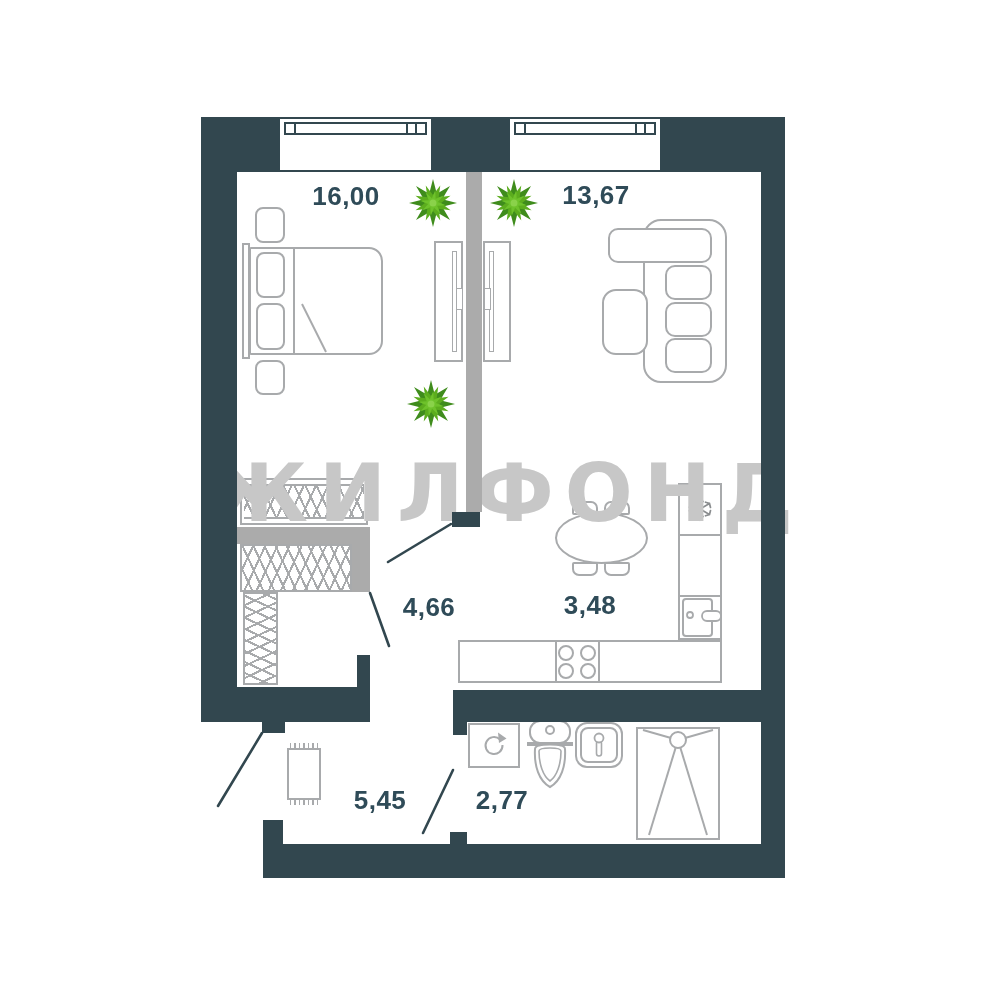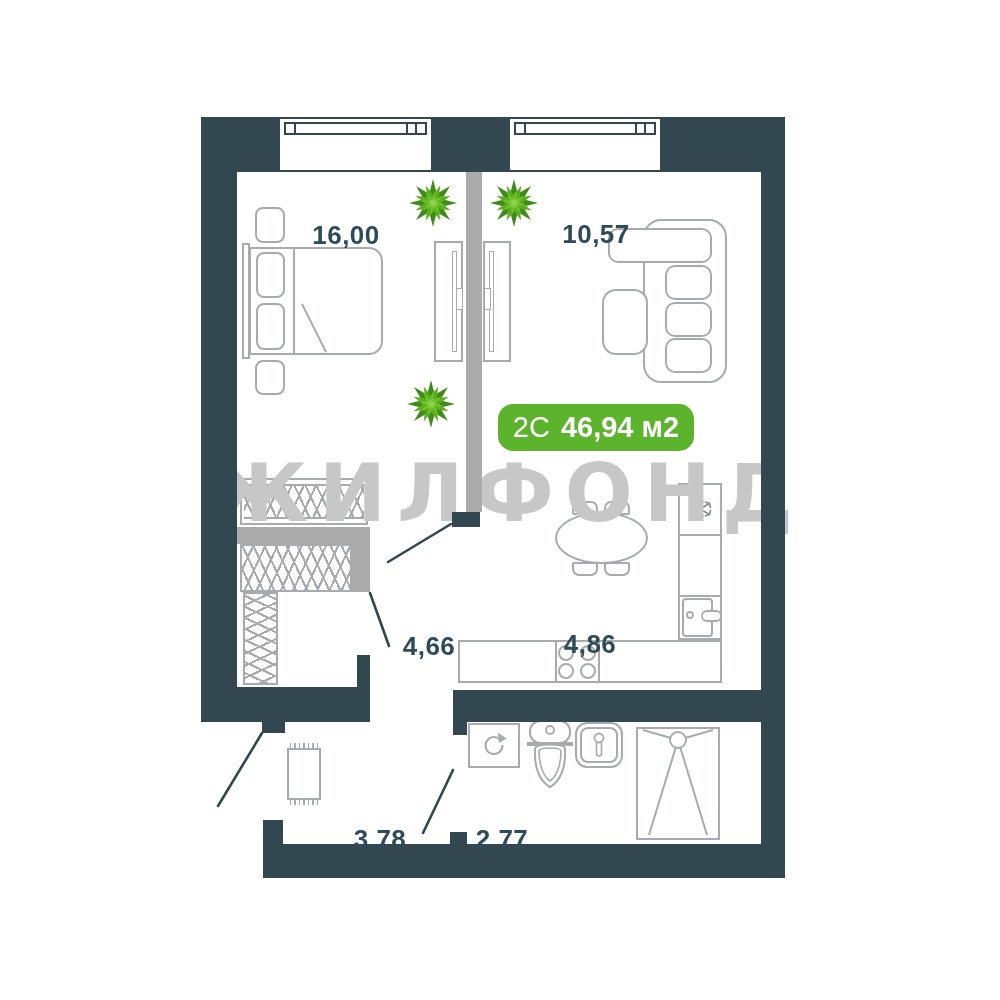--- a/index.html
+++ b/index.html
@@ -28,21 +28,21 @@
       repeating-linear-gradient(25deg, transparent 0 8px, var(--furniture) 8px 10px),
       repeating-linear-gradient(155deg, transparent 0 9px, var(--furniture) 9px 11px);}
   .wardrobe-inner{position:absolute;left:2px;right:2px;top:4px;bottom:4px;
       border-top:2px solid var(--furniture);border-bottom:2px solid var(--furniture);box-sizing:border-box;}
   .rug::before{content:"";position:absolute;left:1px;right:1px;top:-7px;height:6px;
       background:repeating-linear-gradient(90deg, var(--furniture) 0 1.5px, transparent 1.5px 4.5px);}
   .rug::after{content:"";position:absolute;left:1px;right:1px;bottom:-7px;height:6px;
       background:repeating-linear-gradient(90deg, var(--furniture) 0 1.5px, transparent 1.5px 4.5px);}
   .chair{position:absolute;background:#fff;border:2px solid var(--furniture);box-sizing:border-box;z-index:1;}
   .area-label{position:absolute;transform:translate(-50%,-50%);color:var(--label);
-      font-size:26px;font-weight:700;letter-spacing:0.5px;z-index:20;white-space:nowrap;margin-top:39px;}
+      font-size:26px;font-weight:700;letter-spacing:0.5px;z-index:20;white-space:nowrap;}
   #watermark{position:absolute;left:507px;top:451px;transform:translateX(-50%);
       color:var(--watermark_gray);font-size:80px;font-weight:700;letter-spacing:11px;
       font-family:"DejaVu Sans","Liberation Sans",sans-serif;line-height:86px;z-index:5;white-space:nowrap;}
   #badge{position:absolute;left:498px;top:404px;width:196px;height:47px;border-radius:15px;
       background:var(--badge_green);color:#fff;display:flex;align-items:center;justify-content:center;
       gap:11px;font-size:29px;z-index:30;}
   #badge .lt{font-weight:400;}
   #badge .ar{font-weight:700;}
   svg{position:absolute;left:0;top:0;}
   .z2{z-index:2;} .z6{z-index:6;} .z12{z-index:12;}
@@ -206,24 +206,20 @@
   <svg class="z12" width="1000" height="1000" viewBox="0 0 1000 1000">
     <g stroke="#32474F" stroke-width="2.6" stroke-linecap="round">
       <line x1="388" y1="562" x2="451" y2="524"></line>
       <line x1="370" y1="593" x2="389" y2="646"></line>
       <line x1="262" y1="733" x2="218" y2="806"></line>
       <line x1="423" y1="833" x2="453" y2="770"></line>
     </g>
   </svg>
 
   <div class="area-label" style="left:346px;top:196px">16,00</div>
-  <div class="area-label" style="left:596px;top:195px">10,57</div>
+  <div class="area-label" style="left:596px;top:195px">13,67</div>
   <div class="area-label" style="left:429px;top:607px">4,66</div>
-  <div class="area-label" style="left:590px;top:605px">4,86</div>
-  <div class="area-label" style="left:380px;top:800px">3,78</div>
+  <div class="area-label" style="left:590px;top:605px">3,48</div>
+  <div class="area-label" style="left:380px;top:800px">5,45</div>
   <div class="area-label" style="left:502px;top:800px">2,77</div>
 
-  <div id="badge">
-    <span class="lt">2С</span>
-    <span class="ar">46,94 м2</span>
-  </div>
 
 </div>
 
 </body></html>

